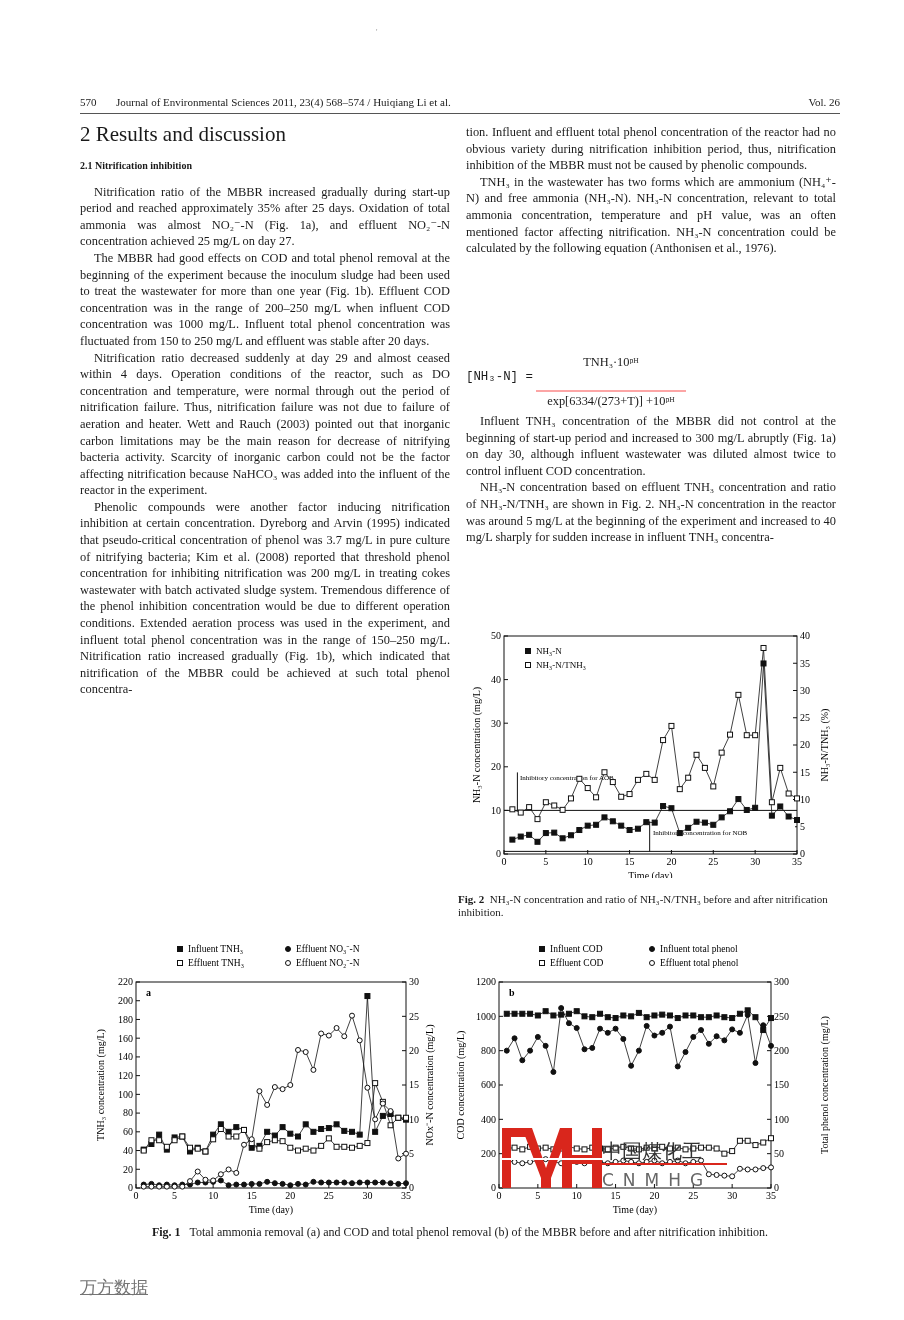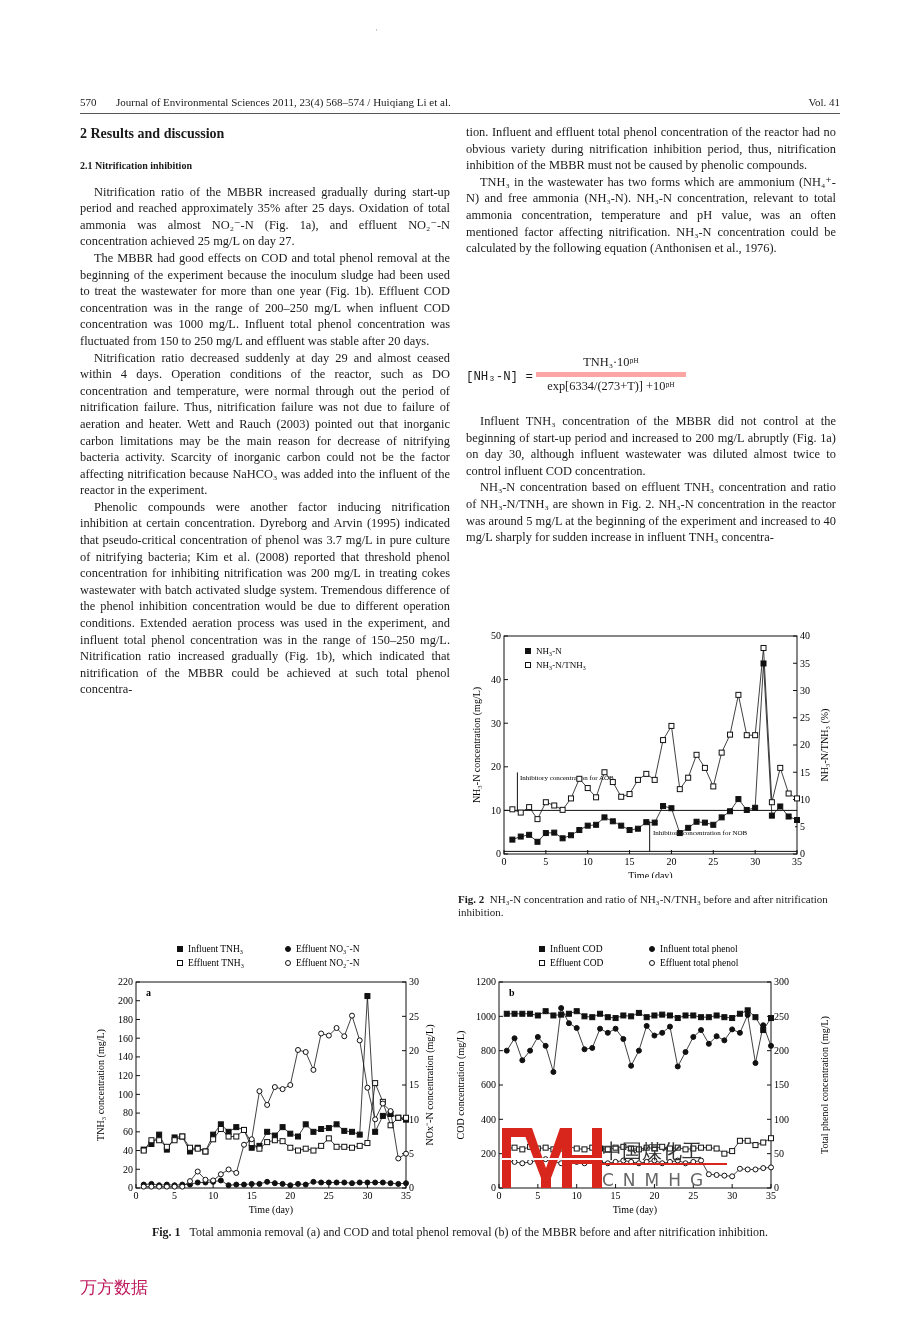--- a/index.html
+++ b/index.html
@@ -3,47 +3,47 @@
 <meta charset="utf-8">
 <style>
   html,body{margin:0;padding:0;background:#fff;}
   body{width:904px;height:1320px;position:relative;overflow:hidden;font-family:"Liberation Serif","DejaVu Serif",serif;color:#1a1a1a;}
   .running-head{position:absolute;left:80px;top:94px;width:760px;height:16px;font-size:11px;display:flex;justify-content:space-between;align-items:center;}
   .running-head .center{position:absolute;left:16px;right:0;text-align:left;margin-left:20px;}
   .rule{position:absolute;left:80px;top:113px;width:760px;height:1px;background:#555;}
   .col{position:absolute;top:124px;width:370px;font-size:12.4px;line-height:16.6px;text-align:justify;}
   .col-left{left:80px;}
   .col-right{left:466px;}
-  h2{font-size:14px;font-weight:bold;margin:0 0 14px 0;line-height:20px;}
+  h2{font-size:21px;font-weight:normal;margin:0 0 14px 0;line-height:20px;}
   h3{font-size:10px;font-weight:bold;margin:0 0 9px 0;}
   p{margin:0;text-indent:14px;}
   .eq{position:absolute;left:466px;top:355px;width:370px;height:50px;font-size:12.4px;}
   .eq .lhs{position:absolute;left:0;top:15px;font-family:Liberation Mono, monospace;}
   .eq .frac{position:absolute;left:70px;top:0;width:150px;text-align:center;}
-  .eq .num{display:block;border-bottom:5px solid #fca5a5;padding-bottom:2px;}
+  .eq .num{display:block;border-bottom:2px solid #fca5a5;padding-bottom:20px;}
   .eq .den{display:block;padding-top:2px;}
   .fig2{position:absolute;left:466px;top:628px;width:372px;height:250px;}
   .fig2-cap{position:absolute;left:458px;top:893px;width:370px;font-size:11px;line-height:13px;}
   .fig1a{position:absolute;left:88px;top:938px;width:350px;height:280px;}
   .fig1b{position:absolute;left:440px;top:938px;width:400px;height:280px;}
   .fig1-cap{position:absolute;left:80px;top:1225px;width:760px;text-align:center;font-size:12px;}
-  .footer-mark{position:absolute;left:80px;top:1276px;font-family:"DejaVu Sans",sans-serif;font-size:17px;color:#be185d;}
+  .footer-mark{position:absolute;left:80px;top:1276px;font-family:"DejaVu Sans",sans-serif;font-size:17px;color:#737373;text-decoration:underline;}
   .watermark{position:absolute;left:502px;top:1128px;width:300px;height:80px;}
   .small-mark{position:absolute;left:376px;top:28px;font-size:8px;color:#999;}
   svg text{font-family:"Liberation Serif",serif;}
 </style>
 </head>
 <body>
 
 <div class="small-mark">'</div>
 
 <div class="running-head">
   <span>570</span>
   <span class="center">Journal of Environmental Sciences 2011, 23(4) 568–574 / Huiqiang Li  et al.</span>
-  <span>Vol. 41</span>
+  <span>Vol. 26</span>
 </div>
 <div class="rule"></div>
 
 <div class="col col-left">
   <h2>2 Results and discussion</h2>
   <h3>2.1 Nitrification inhibition</h3>
   <p>Nitrification ratio of the MBBR increased gradually during start-up period and reached approximately 35% after 25 days. Oxidation of total ammonia was almost NO₂⁻-N (Fig. 1a), and effluent NO₂⁻-N concentration achieved 25 mg/L on day 27.</p>
   <p>The MBBR had good effects on COD and total phenol removal at the beginning of the experiment because the inoculum sludge had been used to treat the wastewater for more than one year (Fig. 1b). Effluent COD concentration was in the range of 200–250 mg/L when influent COD concentration was 1000 mg/L. Influent total phenol concentration was fluctuated from 150 to 250 mg/L and effluent was stable after 20 days.</p>
   <p>Nitrification ratio decreased suddenly at day 29 and almost ceased within 4 days. Operation conditions of the reactor, such as DO concentration and temperature, were normal through out the period of nitrification failure. Thus, nitrification failure was not due to failure of aeration and heater. Wett and Rauch (2003) pointed out that inorganic carbon limitations may be the main reason for decrease of nitrifying bacteria activity. Scarcity of inorganic carbon could not be the factor affecting nitrification because NaHCO₃ was added into the influent of the reactor in the experiment.</p>
   <p>Phenolic compounds were another factor inducing nitrification inhibition at certain concentration. Dyreborg and Arvin (1995) indicated that pseudo-critical concentration of phenol was 3.7 mg/L in pure culture of nitrifying bacteria; Kim et al. (2008) reported that threshold phenol concentration for inhibiting nitrification was 200 mg/L in treating cokes wastewater with batch activated sludge system. Tremendous difference of the phenol inhibition concentration would be due to different operation conditions. Extended aeration process was used in the experiment, and influent total phenol concentration was in the range of 150–250 mg/L. Nitrification ratio increased gradually (Fig. 1b), which indicated that nitrification of the MBBR could be achieved at such total phenol concentra-</p>
@@ -56,21 +56,21 @@
 
 <div class="eq">
   <span class="lhs">[NH₃-N] =</span>
   <span class="frac">
     <span class="num">TNH₃·10ᵖᴴ</span>
     <span class="den">exp[6334/(273+T)] +10ᵖᴴ</span>
   </span>
 </div>
 
 <div class="col col-right" style="top:413px">
-  <p>Influent TNH₃ concentration of the MBBR did not control at the beginning of start-up period and increased to 200 mg/L abruptly (Fig. 1a) on day 30, although influent wastewater was diluted almost twice to control influent COD concentration.</p>
+  <p>Influent TNH₃ concentration of the MBBR did not control at the beginning of start-up period and increased to 300 mg/L abruptly (Fig. 1a) on day 30, although influent wastewater was diluted almost twice to control influent COD concentration.</p>
   <p>NH₃-N concentration based on effluent TNH₃ concentration and ratio of NH₃-N/TNH₃ are shown in Fig. 2. NH₃-N concentration in the reactor was around 5 mg/L at the beginning of the experiment and increased to 40 mg/L sharply for sudden increase in influent TNH₃ concentra-</p>
 </div>
 
 <div class="fig2">
   <svg id="svg-fig2" width="372" height="250">
       <rect x="38" y="8" width="293" height="218" fill="none" stroke="#111" stroke-width="1"></rect>
       <line x1="38" y1="226" x2="38" y2="222" stroke="#111"></line>
       <text x="38" y="237" font-size="10" text-anchor="middle">0</text>
       <line x1="79.85714285714286" y1="226" x2="79.85714285714286" y2="222" stroke="#111"></line>
       <text x="79.85714285714286" y="237" font-size="10" text-anchor="middle">5</text>

